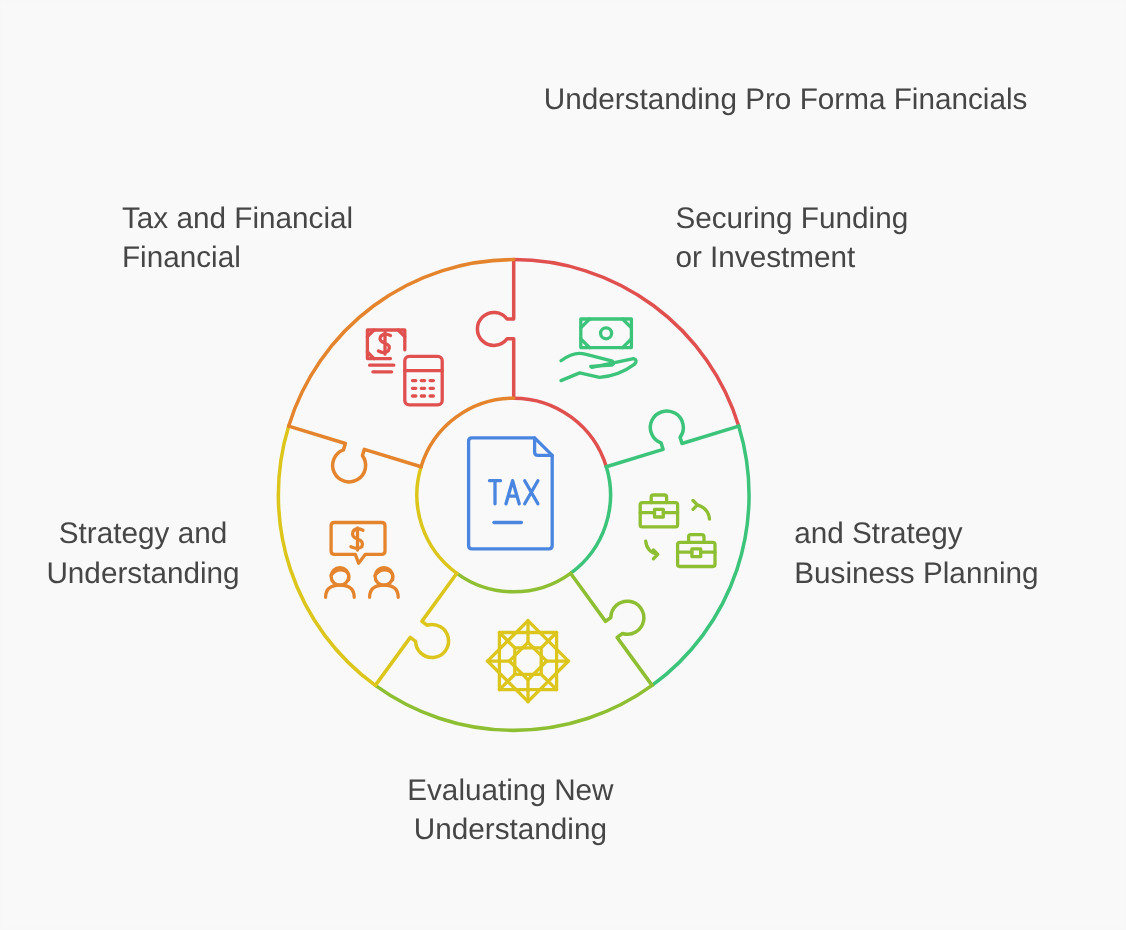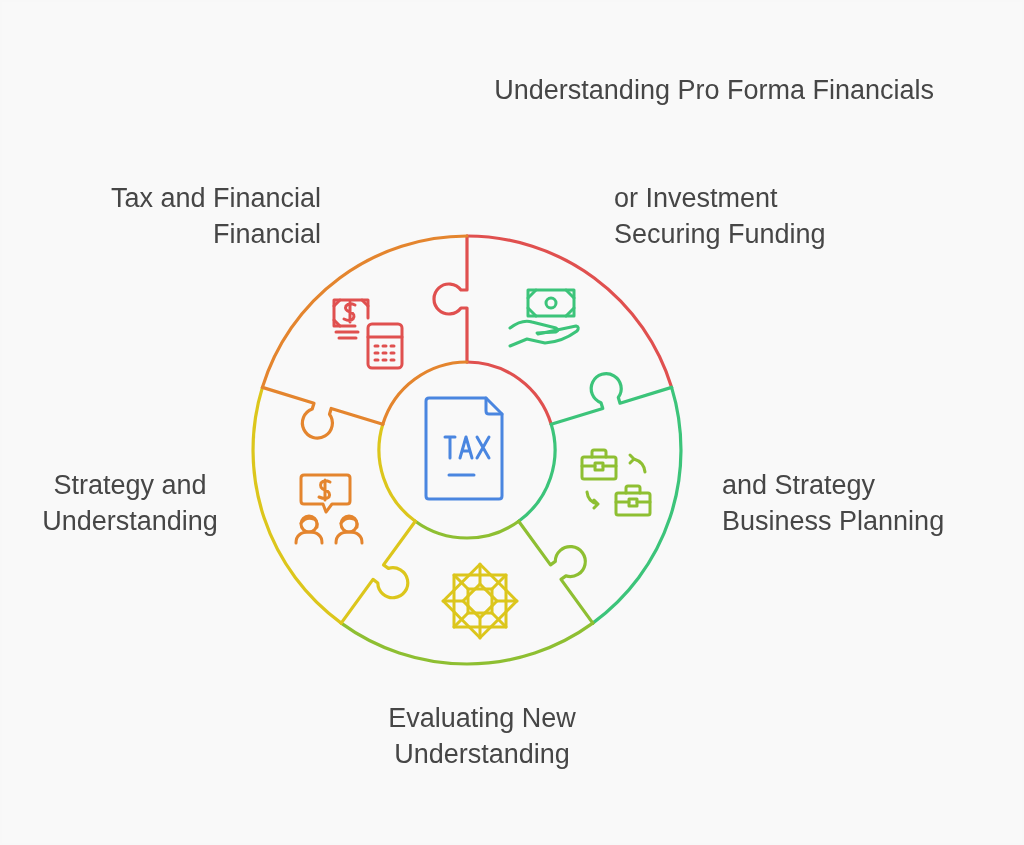--- a/index.html
+++ b/index.html
@@ -17,43 +17,43 @@
   }
   .title {
     position: absolute; left: 0; width: 934px; top: 74px;
     text-align: right; font-size: 27px; line-height: 32px;
   }
   .label {
     position: absolute; font-size: 27px; line-height: 36px;
     white-space: nowrap;
   }
   .label span { display: block; }
-  #lbl-tax { right: 703px; top: 180px; text-align: right; }
+  #lbl-tax { right: 703px; top: 180px; text-align: left; }
   #lbl-fund { left: 614px; top: 180px; text-align: left; }
   #lbl-merge { left: 30px; width: 200px; top: 467px; text-align: center; }
   #lbl-biz { left: 722px; top: 467px; text-align: left; }
-  #lbl-eval { left: 332px; width: 300px; top: 700px; text-align: center; }
+  #lbl-eval { left: 314px; width: 300px; top: 700px; text-align: center; }
   svg.diagram { position: absolute; left: 0; top: 0; }
   .seg path { fill: none; stroke-width: 3.2; stroke-linecap: round; stroke-linejoin: round; }
   .icon * { fill: none; stroke-width: 3; stroke-linecap: round; stroke-linejoin: round; }
 </style>
 </head>
 <body>
 
 <div class="frame"></div>
 
 <div class="title">Understanding Pro Forma Financials</div>
 
 <div class="label" id="lbl-tax">
   <span>Tax and Financial</span>
   <span>Financial</span>
 </div>
 <div class="label" id="lbl-fund">
+  <span>Securing Funding</span>
   <span>or Investment</span>
-  <span>Securing Funding</span>
 </div>
 <div class="label" id="lbl-biz">
   <span>and Strategy</span>
   <span>Business Planning</span>
 </div>
 <div class="label" id="lbl-eval">
   <span>Evaluating New</span>
   <span>Understanding</span>
 </div>
 <div class="label" id="lbl-merge">

